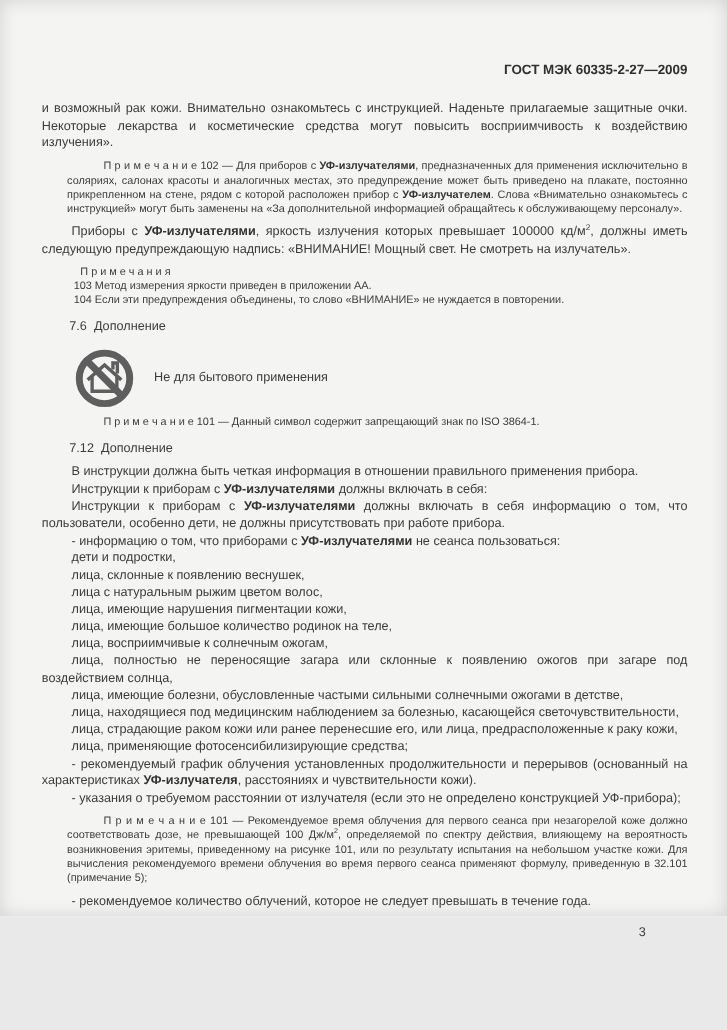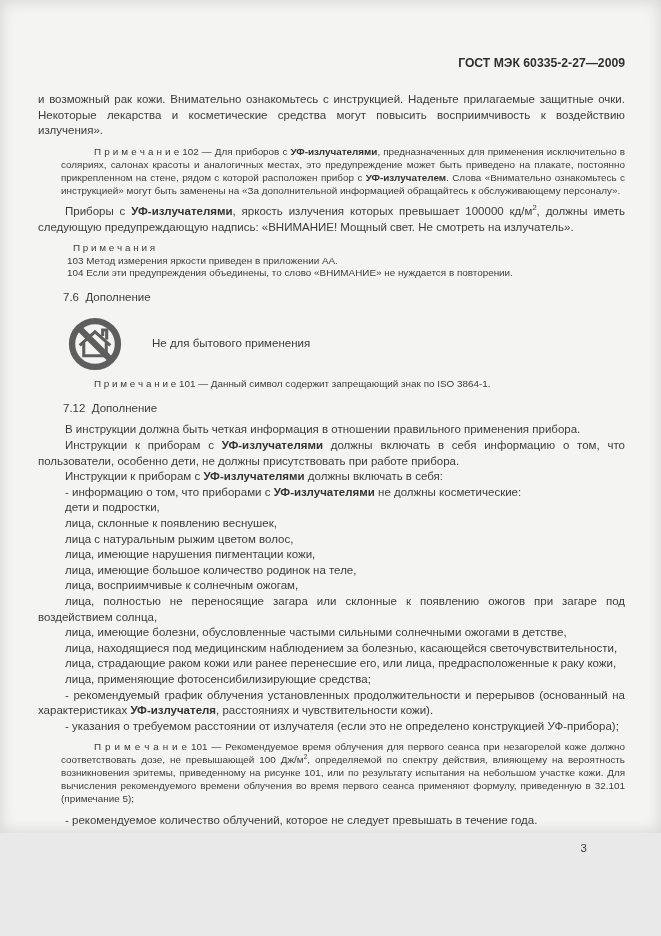--- a/index.html
+++ b/index.html
@@ -24,21 +24,21 @@
   .p-body.indent{text-indent:27px;}
   .p-note{font-size:9.9px;line-height:12.9px;margin:7px 0;}
   .p-note.indent{text-indent:33px;margin-left:23px;}
   .p-heading{font-size:11.5px;line-height:15.6px;margin:10px 0 6px 25px;text-align:left;}
   .notes-group{font-size:9.9px;line-height:12.9px;margin:6px 0 4px 29px;text-align:left;}
   .notes-group .note-line{margin:0;}
   .notes-group .note-line.lead{padding-left:6px;}
   sup{font-size:0.65em;line-height:0;vertical-align:super;}
   b{font-weight:bold;color:#333;}
   .symbol-row{
-    display:flex;align-items:center;gap:30px;
+    display:flex;align-items:center;gap:18px;
     margin:11px 0 5px 30px;
   }
   .symbol-row svg{display:block;flex:0 0 auto;}
   .symbol-label{font-size:11.5px;line-height:15.6px;}
   .doc-footer{
     margin-top:13px;padding-right:38px;text-align:right;
     font-size:11.5px;line-height:15px;
   }
 </style>
 </head>
@@ -64,23 +64,23 @@
         <path d="M38.5 21 V14.5 H43 V25" stroke-width="3.4"></path>
         <circle cx="30" cy="30" r="25.5" stroke-width="7"></circle>
         <line x1="12.5" y1="12.5" x2="47.5" y2="47.5" stroke-width="7"></line>
       </g>
     </svg>
     <span class="symbol-label">Не для бытового применения</span>
   </div>
 <div class="para p-note indent"><span>П р и м е ч а н и е  101 — Данный символ содержит запрещающий знак по ISO 3864-1.</span></div>
       <div class="para p-heading"><span>7.12&nbsp; Дополнение</span></div>
       <div class="para p-body indent"><span>В инструкции должна быть четкая информация в отношении правильного применения прибора.</span></div>
+      <div class="para p-body indent"><span>Инструкции к приборам с </span><b>УФ-излучателями</b><span> должны включать в себя:</span></div>
       <div class="para p-body indent"><span>Инструкции к приборам с </span><b>УФ-излучателями</b><span> должны включать в себя информацию о том, что пользователи, особенно дети, не должны присутствовать при работе прибора.</span></div>
-      <div class="para p-body indent"><span>Инструкции к приборам с </span><b>УФ-излучателями</b><span> должны включать в себя:</span></div>
-      <div class="para p-body indent"><span>- информацию о том, что приборами с </span><b>УФ-излучателями</b><span> не должны косметические:</span></div>
+      <div class="para p-body indent"><span>- информацию о том, что приборами с </span><b>УФ-излучателями</b><span> не сеанса пользоваться:</span></div>
       <div class="para p-body indent"><span>дети и подростки,</span></div>
       <div class="para p-body indent"><span>лица, склонные к появлению веснушек,</span></div>
       <div class="para p-body indent"><span>лица с натуральным рыжим цветом волос,</span></div>
       <div class="para p-body indent"><span>лица, имеющие нарушения пигментации кожи,</span></div>
       <div class="para p-body indent"><span>лица, имеющие большое количество родинок на теле,</span></div>
       <div class="para p-body indent"><span>лица, восприимчивые к солнечным ожогам,</span></div>
       <div class="para p-body indent"><span>лица, полностью не переносящие загара или склонные к появлению ожогов при загаре под воздействием солнца,</span></div>
       <div class="para p-body indent"><span>лица, имеющие болезни, обусловленные частыми сильными солнечными ожогами в детстве,</span></div>
       <div class="para p-body indent"><span>лица, находящиеся под медицинским наблюдением за болезнью, касающейся светочувствительности,</span></div>
       <div class="para p-body indent"><span>лица, страдающие раком кожи или ранее перенесшие его, или лица, предрасположенные к раку кожи,</span></div>

